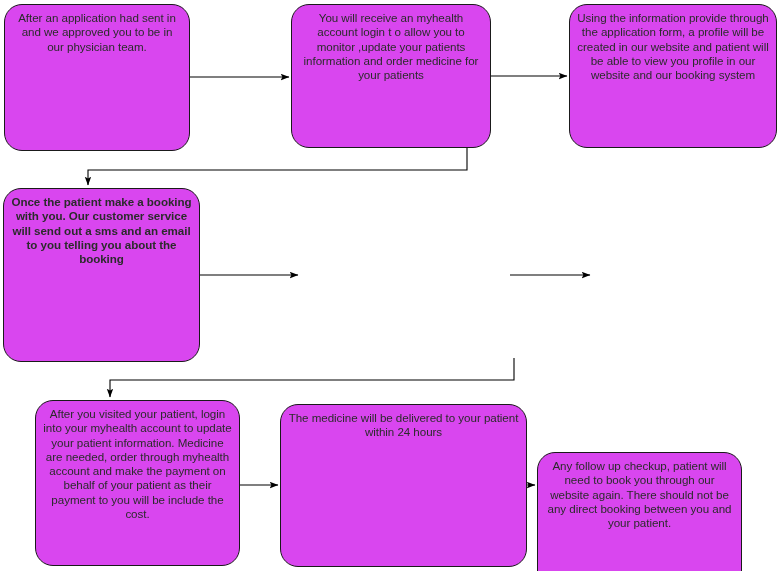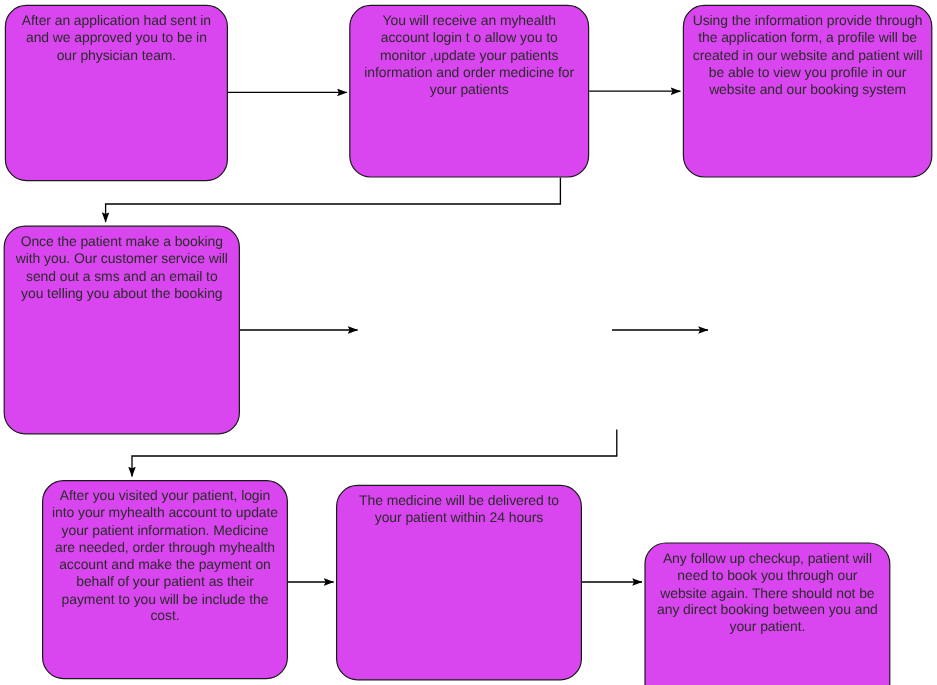--- a/index.html
+++ b/index.html
@@ -44,26 +44,26 @@
     color: #2b2b2b;
     text-align: center;
     white-space: pre-line;
     letter-spacing: -0.05px;
   }
   
   #n1 { left: 4px;   top: 4px;   width: 186px; height: 147px; }
   #n2 { left: 291px; top: 4px;   width: 200px; height: 144px; }
   #n3 { left: 569px; top: 4px;   width: 208px; height: 144px; }
   
-  #n4 { left: 3px;   top: 188px; width: 197px; height: 174px; }
+  #n4 { left: 3px;   top: 188px; width: 197px; height: 174px; font-weight: bold; }
   #n5 { left: 300px; top: 190px; width: 210px; height: 168px; }
   #n6 { left: 592px; top: 190px; width: 185px; height: 168px; }
   
   #n7 { left: 5px;   top: 400px; width: 205px; height: 166px; margin-left: 30px; }
-  #n8 { left: 280px; top: 404px; width: 205px; height: 163px; }
+  #n8 { left: 280px; top: 404px; width: 247px; height: 163px; }
   #n9 { left: 537px; top: 404px; width: 205px; height: 163px; margin-top: 48px; }
 </style>
 </head>
 <body>
 
 <div id="canvas">
 
   <svg id="svg-layer" viewBox="0 0 781 571" xmlns="http://www.w3.org/2000/svg">
     <defs>
       <marker id="arrowhead" markerWidth="9" markerHeight="9" refX="8.2" refY="3.2" orient="auto" markerUnits="userSpaceOnUse">

